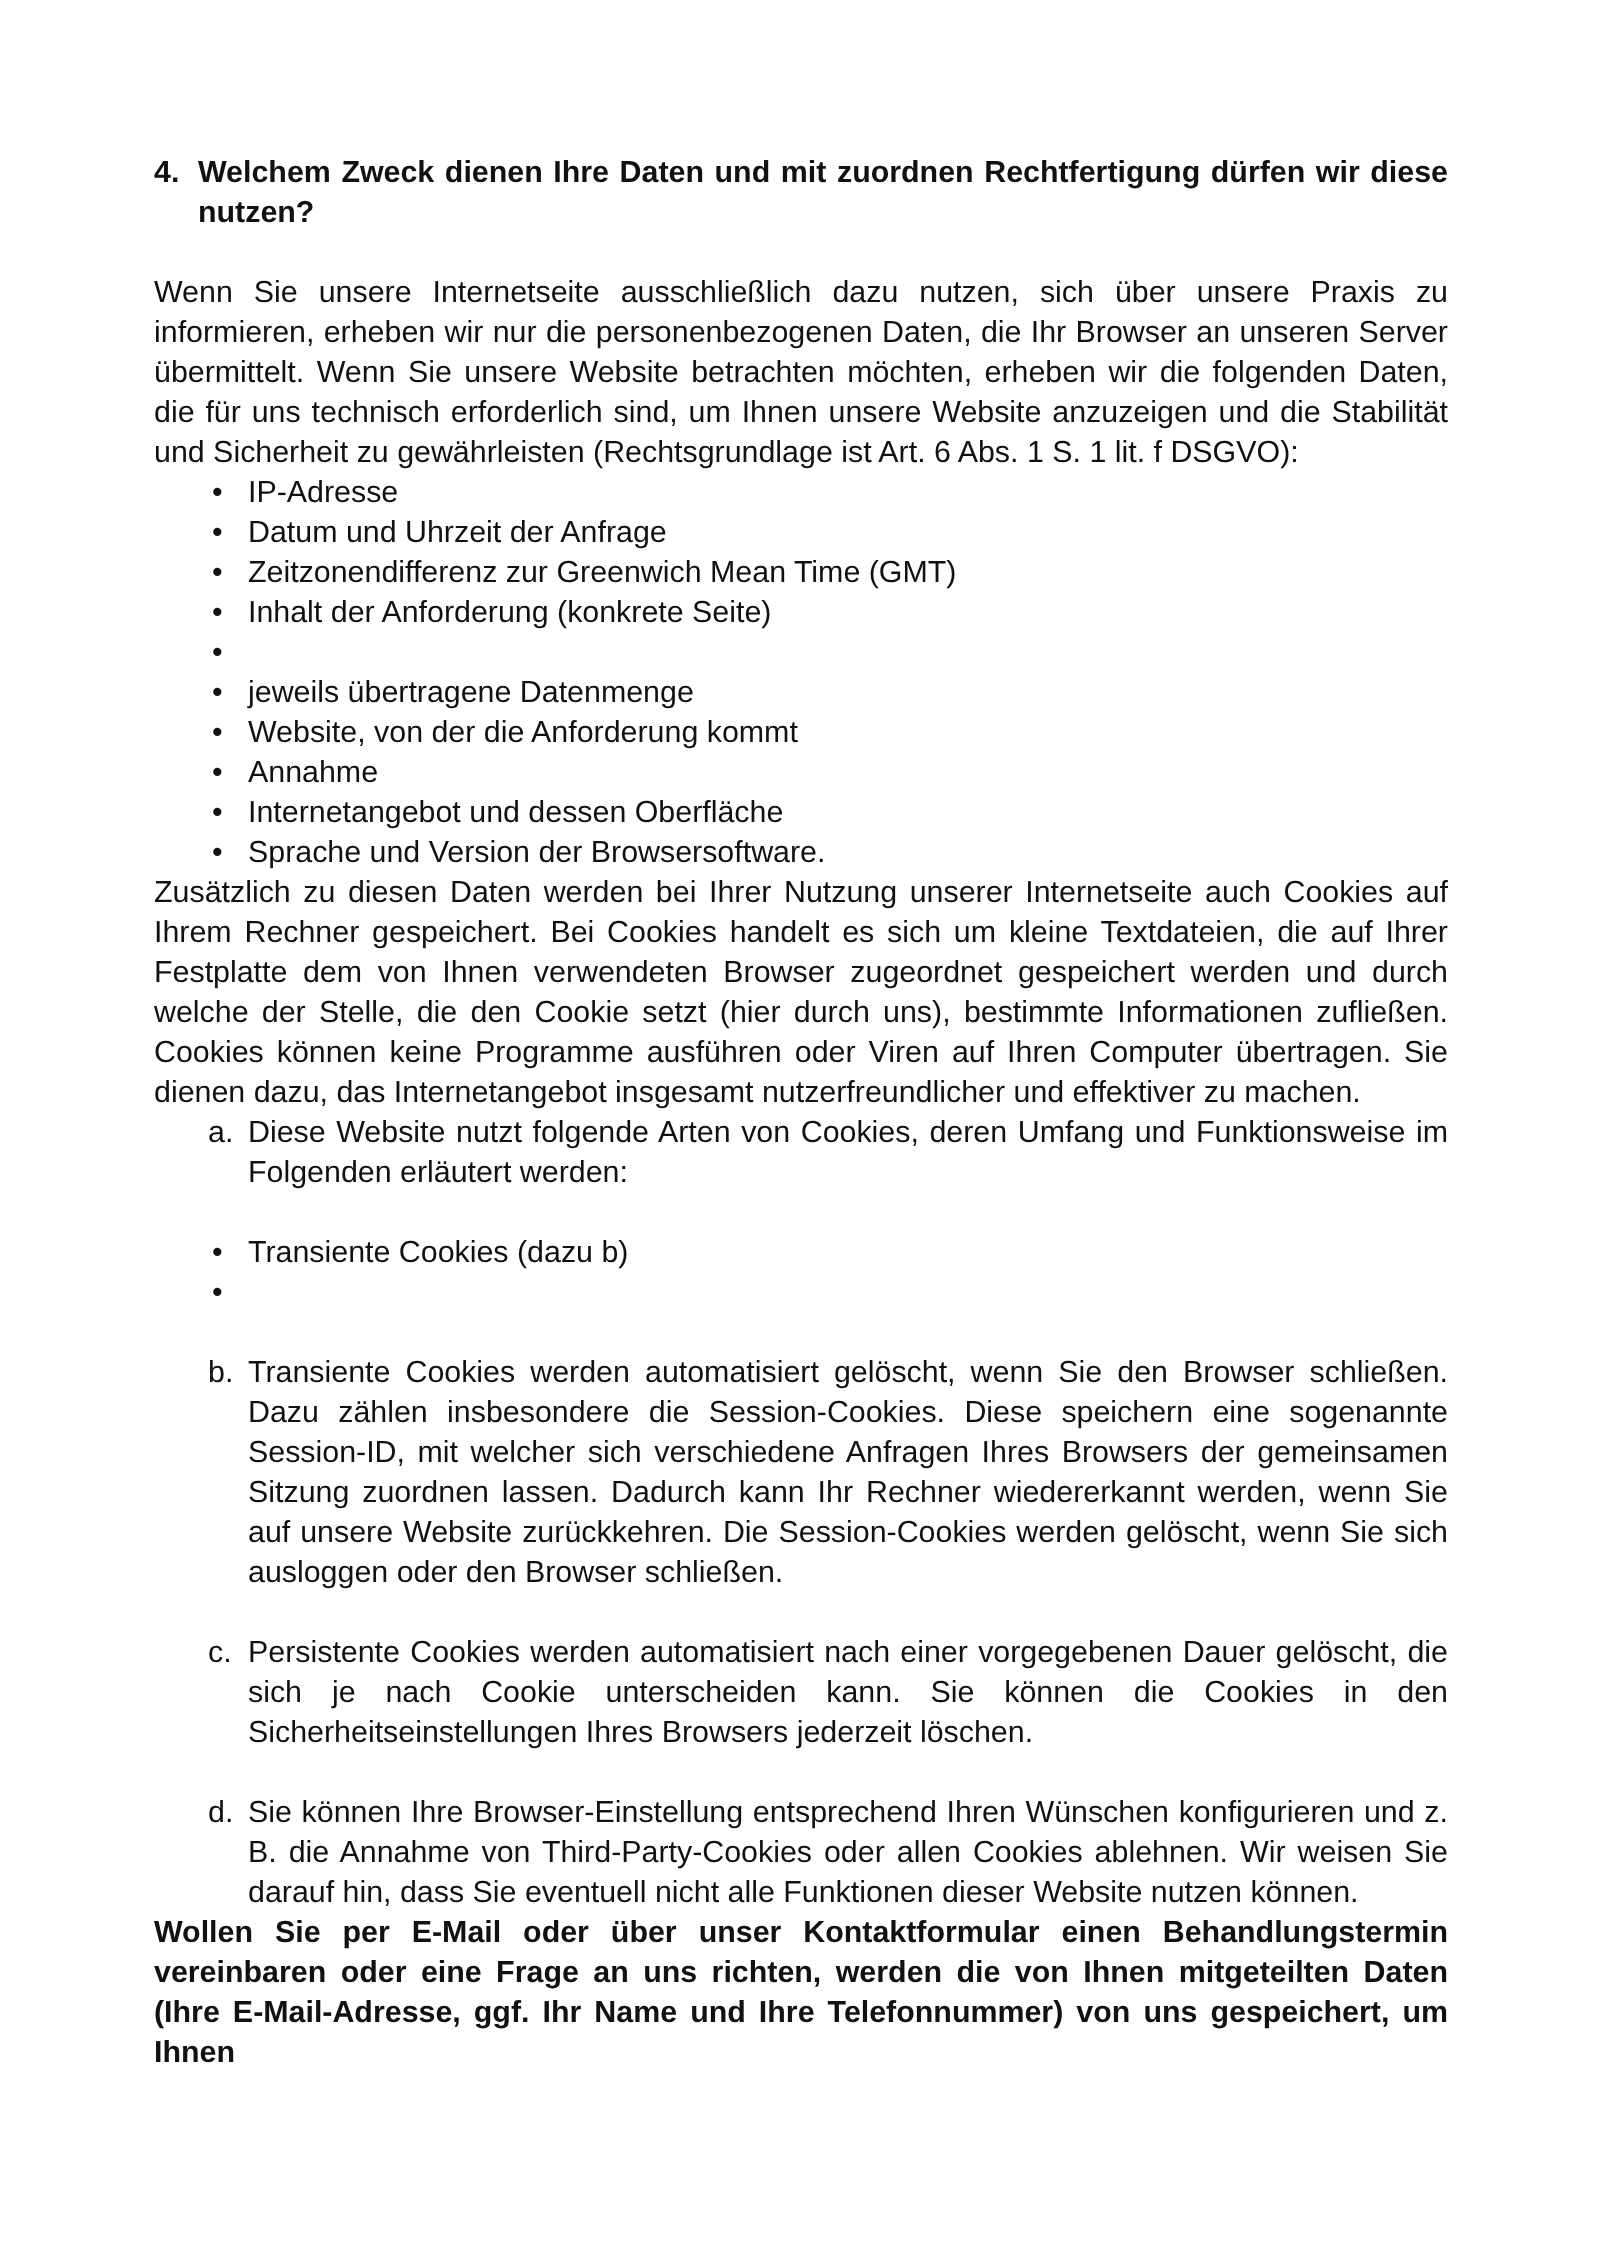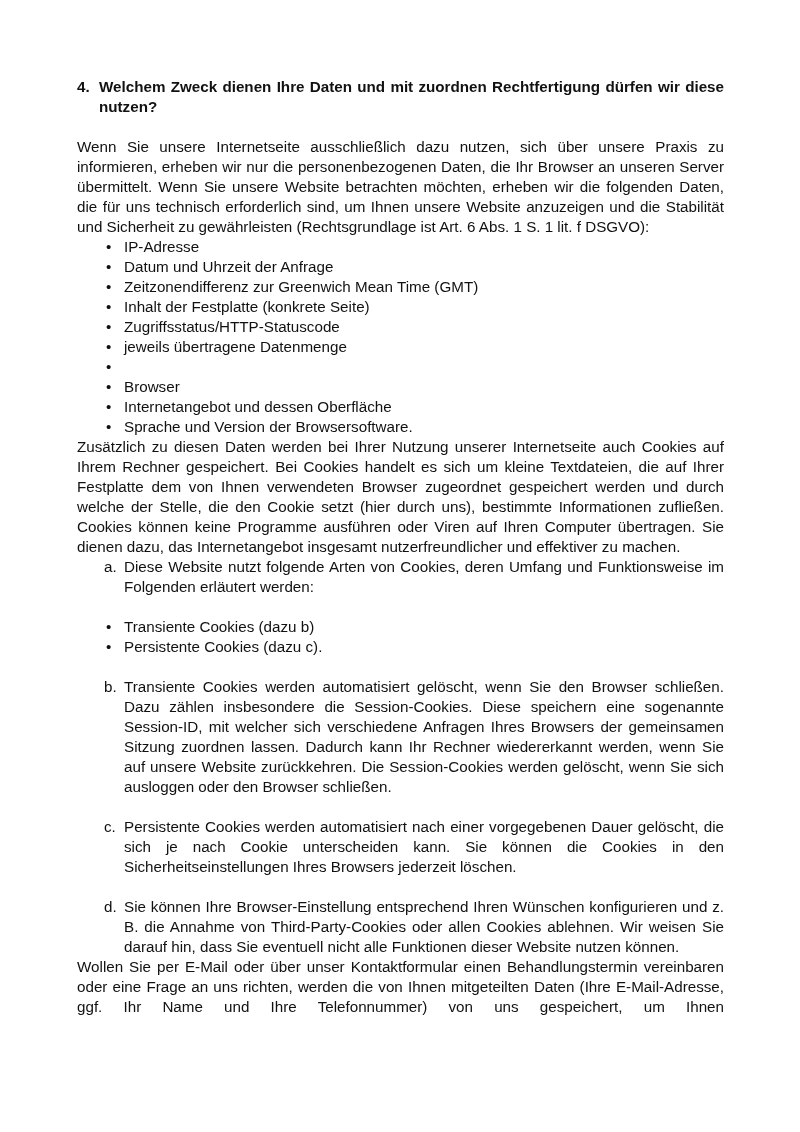--- a/index.html
+++ b/index.html
@@ -45,36 +45,36 @@
     <li>
         <span class="dot">•</span>
         <span>Datum und Uhrzeit der Anfrage</span>
       </li>
     <li>
         <span class="dot">•</span>
         <span>Zeitzonendifferenz zur Greenwich Mean Time (GMT)</span>
       </li>
     <li>
         <span class="dot">•</span>
-        <span>Inhalt der Festplatte (konkrete Seite)</span>
+        <span>Inhalt der Anforderung (konkrete Seite)</span>
       </li>
     <li>
         <span class="dot">•</span>
-        <span>Zugriffsstatus/HTTP-Statuscode</span>
       </li>
     <li>
         <span class="dot">•</span>
         <span>jeweils übertragene Datenmenge</span>
       </li>
     <li>
         <span class="dot">•</span>
+        <span>Website, von der die Anforderung kommt</span>
       </li>
     <li>
         <span class="dot">•</span>
-        <span>Browser</span>
+        <span>Annahme</span>
       </li>
     <li>
         <span class="dot">•</span>
         <span>Internetangebot und dessen Oberfläche</span>
       </li>
     <li>
         <span class="dot">•</span>
         <span>Sprache und Version der Browsersoftware.</span>
       </li>
   </ul>
@@ -88,21 +88,20 @@
 
   <div class="gap"></div>
 
   <ul class="bullets">
     <li>
         <span class="dot">•</span>
         <span>Transiente Cookies (dazu b)</span>
       </li>
     <li>
         <span class="dot">•</span>
-        <span>Persistente Cookies (dazu c).</span>
       </li>
   </ul>
 
   <div class="gap"></div>
 
   <div class="alpha">
     <span class="lbl">b.</span>
     <span class="body last-left">Transiente Cookies werden automatisiert gelöscht, wenn Sie den Browser schließen. Dazu zählen insbesondere die Session-Cookies. Diese speichern eine sogenannte Session-ID, mit welcher sich verschiedene Anfragen Ihres Browsers der gemeinsamen Sitzung zuordnen lassen. Dadurch kann Ihr Rechner wiedererkannt werden, wenn Sie auf unsere Website zurückkehren. Die Session-Cookies werden gelöscht, wenn Sie sich ausloggen oder den Browser schließen.</span>
   </div>
 
@@ -113,15 +112,15 @@
     <span class="body last-left">Persistente Cookies werden automatisiert nach einer vorgegebenen Dauer gelöscht, die sich je nach Cookie unterscheiden kann. Sie können die Cookies in den Sicherheitseinstellungen Ihres Browsers jederzeit löschen.</span>
   </div>
 
   <div class="gap"></div>
 
   <div class="alpha">
     <span class="lbl">d.</span>
     <span class="body last-left">Sie können Ihre Browser-Einstellung entsprechend Ihren Wünschen konfigurieren und z. B. die Annahme von Third-Party-Cookies oder allen Cookies ablehnen. Wir weisen Sie darauf hin, dass Sie eventuell nicht alle Funktionen dieser Website nutzen können.</span>
   </div>
 
-  <p style="text-align-last: justify;">Wollen Sie per E-Mail oder über unser Kontaktformular einen Behandlungstermin vereinbaren oder eine Frage an uns richten, werden die von Ihnen mitgeteilten Daten (Ihre E-Mail-Adresse, ggf. Ihr Name und Ihre Telefonnummer) von uns gespeichert, um Ihnen</p>
+  <p style="text-align-last: justify; font-weight: bold;">Wollen Sie per E-Mail oder über unser Kontaktformular einen Behandlungstermin vereinbaren oder eine Frage an uns richten, werden die von Ihnen mitgeteilten Daten (Ihre E-Mail-Adresse, ggf. Ihr Name und Ihre Telefonnummer) von uns gespeichert, um Ihnen</p>
 
 </div>
 
 </body></html>

